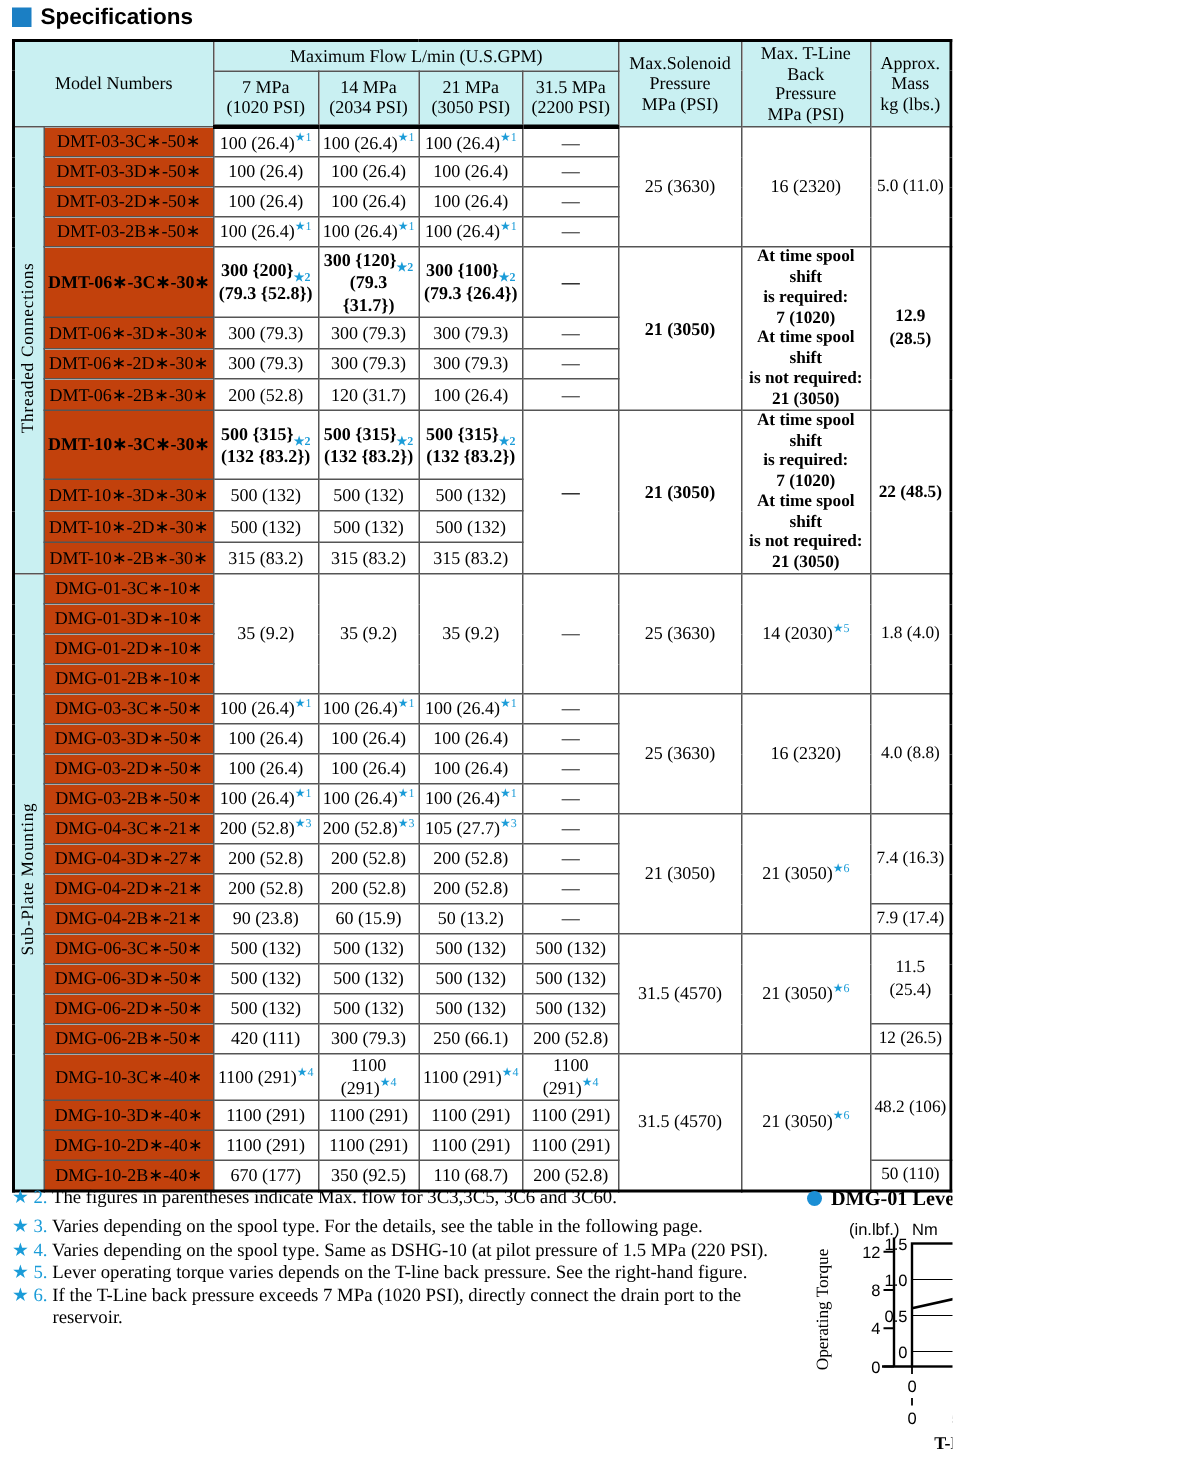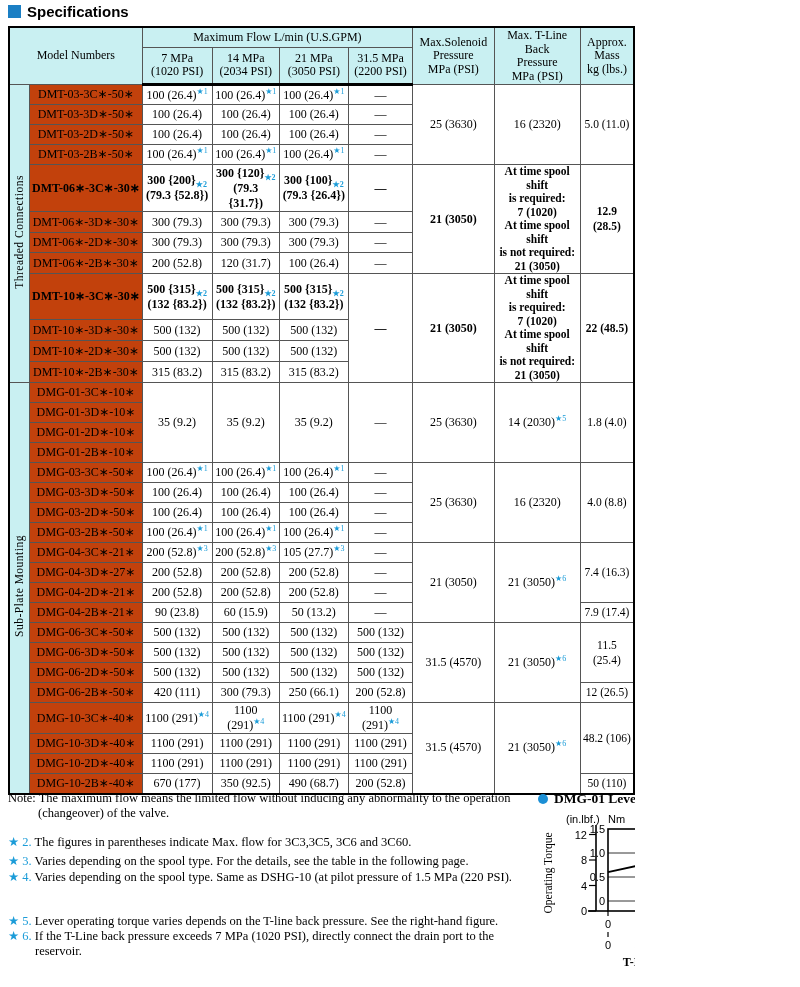--- a/index.html
+++ b/index.html
@@ -28,21 +28,21 @@
   td.masscol{font-size:11.5px;margin-left:16px;}
   #spec-table sup{color:#1b9cd8;font-size:8px;line-height:0;}
   #spec-table sub{color:#1b9cd8;font-size:8px;line-height:0;}
   tbody td{font-size:12px;line-height:15px;}
   
   #notes{position:absolute;left:8px;top:791px;width:534px;font-size:12.5px;line-height:15px;}
   #note-p{padding-left:30px;text-indent:-30px;margin:0 0 14px 0;}
   .fn{padding-left:27px;text-indent:-27px;}
   .fn .fnm{color:#1b9cd8;}
   .fn1{margin-bottom:10px;} .fn2{margin-bottom:4px;} .fn3{margin-bottom:1px;}
-  .fn4{margin-bottom:29px;} .fn5{margin-bottom:0;}
+  .fn4{margin-bottom:0;} .fn5{margin-bottom:0;}
   
   #figure{position:absolute;left:538px;top:791px;width:262px;}
   #fig-title{display:flex;align-items:center;font-weight:bold;font-size:13.5px;margin-bottom:4px;}
   #fig-title .dot{width:10px;height:10px;border-radius:50%;background:#1b8fd5;margin-right:6px;flex:0 0 auto;}
   #torque-chart{display:block;}
   .ax-sans{font-family:"Liberation Sans",sans-serif;font-size:11px;fill:#000;}
   .ax-unit{font-family:"Liberation Sans",sans-serif;font-size:12px;fill:#000;}
   .ax-serif{font-family:"Liberation Serif",serif;font-size:11.5px;fill:#000;}
   .xlab{font-family:"Liberation Serif",serif;font-size:12px;font-weight:bold;fill:#000;}
 </style>
@@ -323,29 +323,28 @@
           <td class="model">DMG-10-2D∗-40∗</td>
           <td>1100 (291)</td>
           <td>1100 (291)</td>
           <td>1100 (291)</td>
           <td>1100 (291)</td>
         </tr>
         <tr>
           <td class="model">DMG-10-2B∗-40∗</td>
           <td>670 (177)</td>
           <td>350 (92.5)</td>
-          <td>490 (68.7)</td>
+          <td>110 (68.7)</td>
           <td>200 (52.8)</td>
           <td class="masscol">50 (110)</td>
         </tr>
       </tbody>
   </table>
 
   <div id="notes">
-    <p id="note-p"><span>Note:</span> <span>The maximum flow means the limited flow without inducing any abnormality to the operation (changeover) of the valve.</span></p>
     <div id="fn-list">
         <div class="fn fn2"><span class="fnm">★ 2.</span><span> The figures in parentheses indicate Max. flow for 3C3,3C5, 3C6 and 3C60.</span></div>
         <div class="fn fn3"><span class="fnm">★ 3.</span><span> Varies depending on the spool type.  For the details, see the table in the following page.</span></div>
         <div class="fn fn4"><span class="fnm">★ 4.</span><span> Varies depending on the spool type.  Same as DSHG-10 (at pilot pressure of 1.5 MPa (220 PSI).</span></div>
         <div class="fn fn5"><span class="fnm">★ 5.</span><span> Lever operating torque varies depends on the T-line back pressure.  See the right-hand figure.</span></div>
         <div class="fn fn6"><span class="fnm">★ 6.</span><span> If the T-Line back pressure exceeds 7 MPa (1020 PSI), directly connect the drain port to the reservoir.</span></div>
       </div>
   </div>
 
   <div id="figure">

